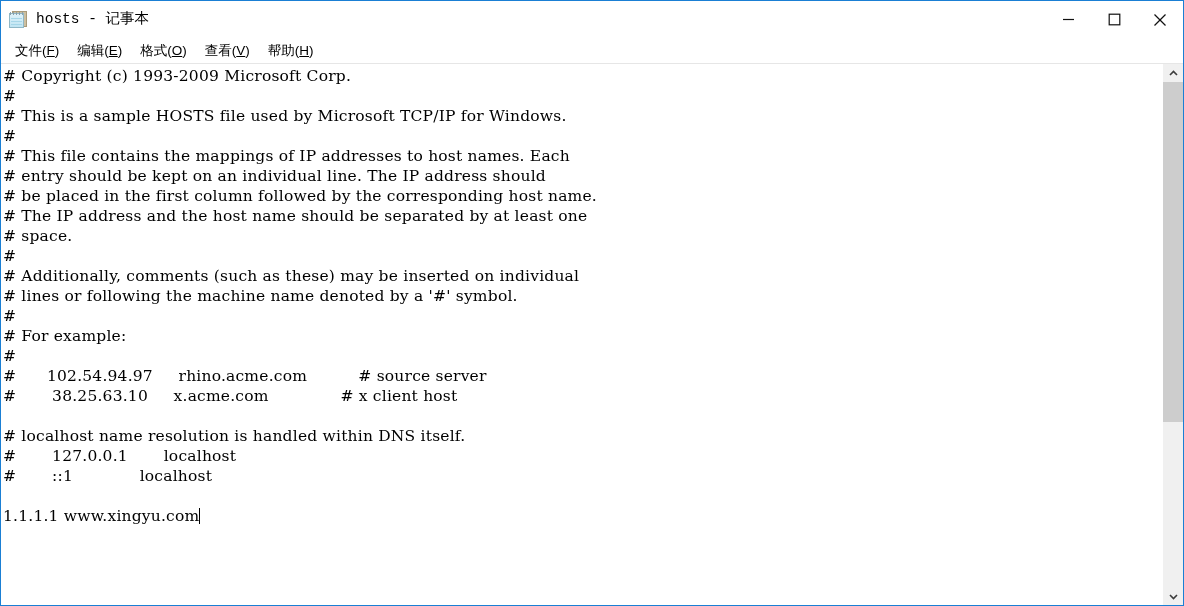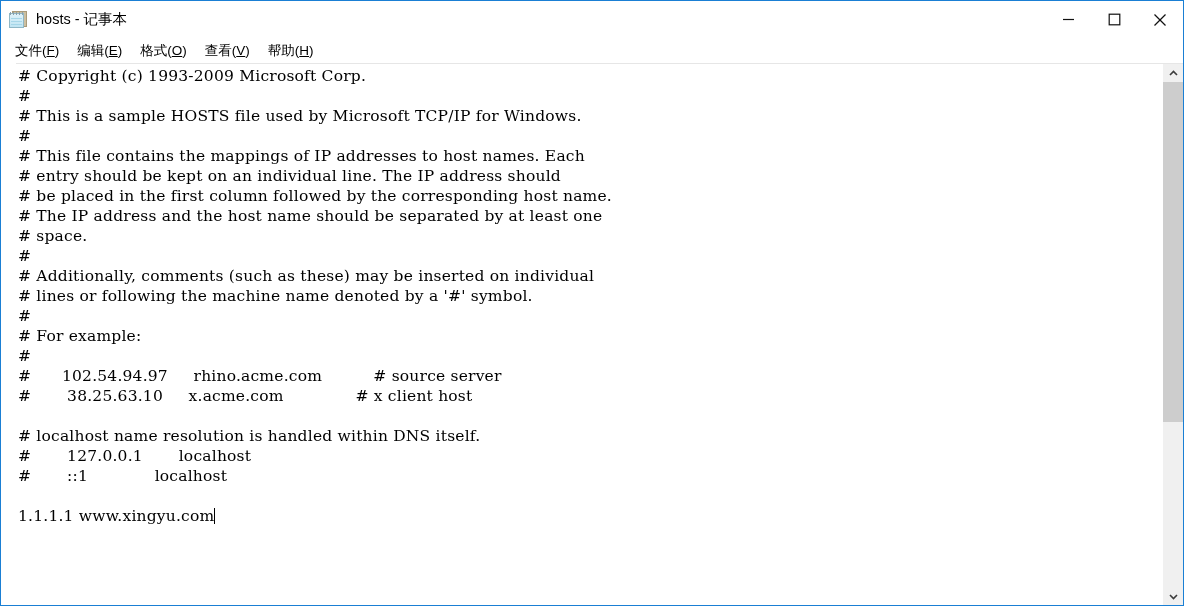--- a/index.html
+++ b/index.html
@@ -26,20 +26,21 @@
   }
 
   
   #titlebar {
     position: relative;
     height: 37px;
     flex: 0 0 37px;
     background: #ffffff;
     display: flex;
     align-items: center;
+    font-family: Liberation Mono, monospace;
   }
   #title-left {
     display: flex;
     align-items: center;
     padding-left: 7px;
     height: 100%;
   }
   .app-icon {
     position: relative;
     width: 20px;
@@ -128,21 +129,20 @@
     text-decoration: underline;
   }
 
   
   #editor-wrap {
     position: relative;
     flex: 1 1 auto;
     display: flex;
     min-height: 0;
     border-top: 1px solid #e6e6e6;
-    margin-left: 15px;
   }
   #textarea {
     position: relative;
     flex: 1 1 auto;
     background: #ffffff;
     overflow: hidden;
     padding: 2px 0 0 2px;
     box-sizing: border-box;
   }
   #text-content {

